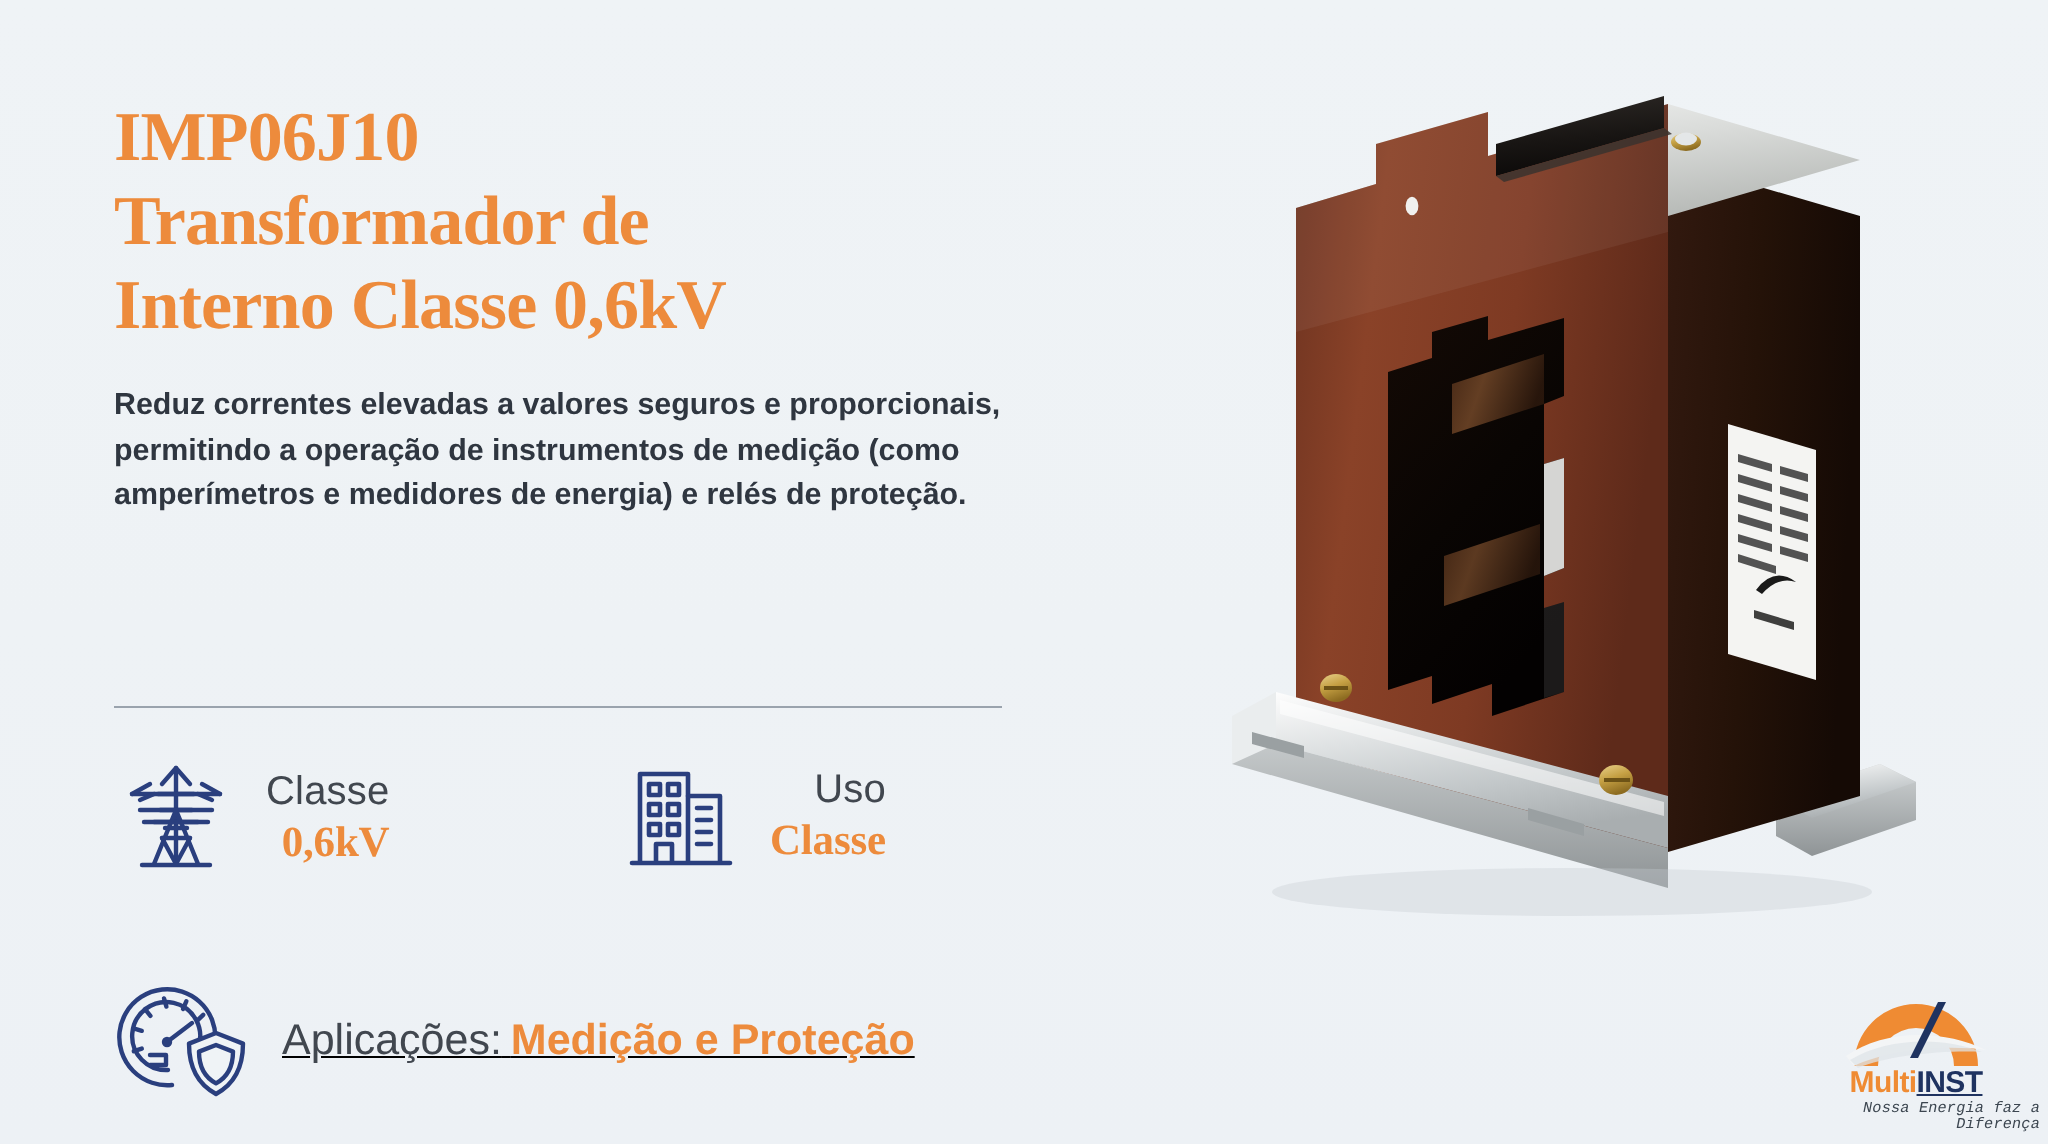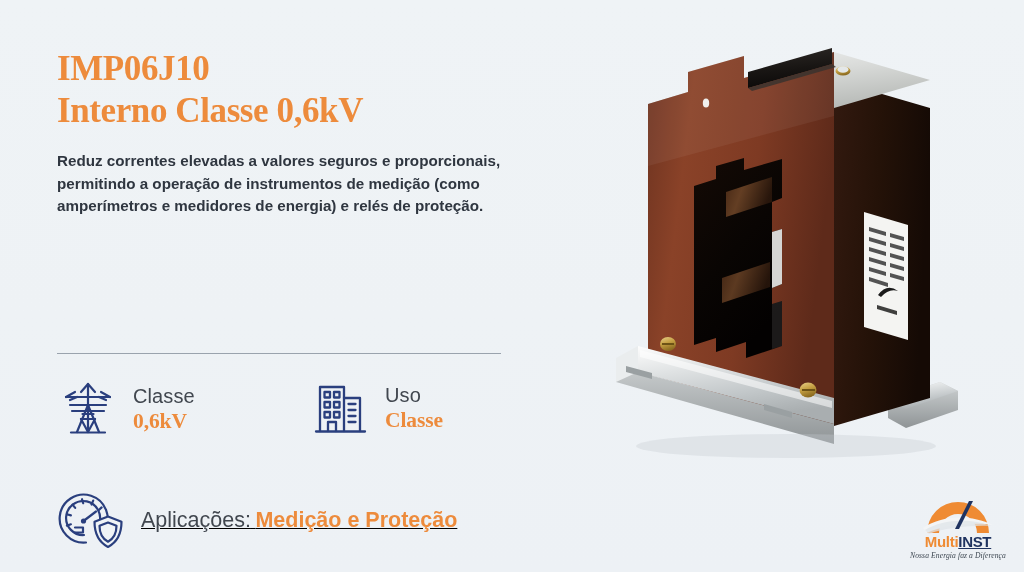--- a/index.html
+++ b/index.html
@@ -67,20 +67,21 @@
   .feat-uso    { left: 311px; top: 378px; }
   .feat-app    { left: 55px;  top: 486px; text-decoration: underline; }
 
   .feat-icon {
     flex: 0 0 auto;
     display: block;
   }
   .feat-text {
     margin-left: 14px;
     line-height: 1.12;
+    text-align: right;
   }
   .feat-label {
     display: block;
     color: #41474f;
     font-size: 20px;
     font-weight: normal;
     letter-spacing: 0.1px;
   }
   .feat-value {
     display: block;
@@ -130,35 +131,37 @@
     font-weight: bold;
     letter-spacing: -0.3px;
     line-height: 15px;
     margin-top: -1px;
   }
   .logo-word .w1 { color: #ef8b33; }
   .logo-word .w2 { color: #1f3360; text-decoration: underline; }
   .logo-tag {
     display: block;
     margin-top: 2px;
-    font-family: Liberation Serif, serif;
+    font-family: Liberation Mono, monospace;
     font-style: italic;
     font-size: 7.6px;
     color: #3c4650;
     letter-spacing: 0.1px;
+    text-align: right;
   }
 </style>
 </head>
 <body>
 
 <div class="banner">
 
   <div class="left-col">
     <h1 class="headline">
       <span class="ln">IMP06J10</span>
+      <span class="ln">Transformador de</span>
       <span class="ln">Interno Classe 0,6kV</span>
     </h1>
     <p class="desc">Reduz correntes elevadas a valores seguros e proporcionais, permitindo a operação de instrumentos de medição (como amperímetros e medidores de energia) e relés de proteção.</p>
   </div>
 
   <div class="divider"></div>
 
   <div class="feature-row feat-classe">
     <svg class="feat-icon" width="62" height="62" viewBox="0 0 62 62">
       <g fill="none" stroke="#2a3f7e" stroke-width="2.2" stroke-linecap="round" stroke-linejoin="round">

